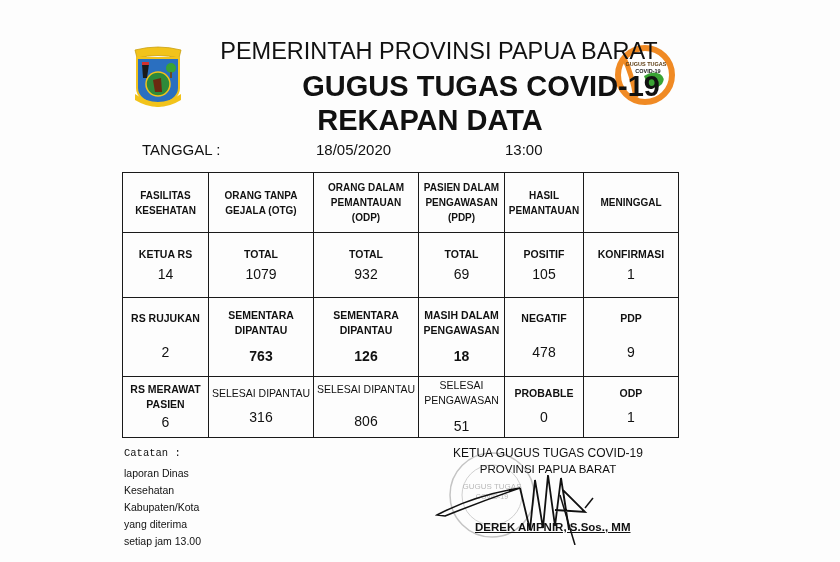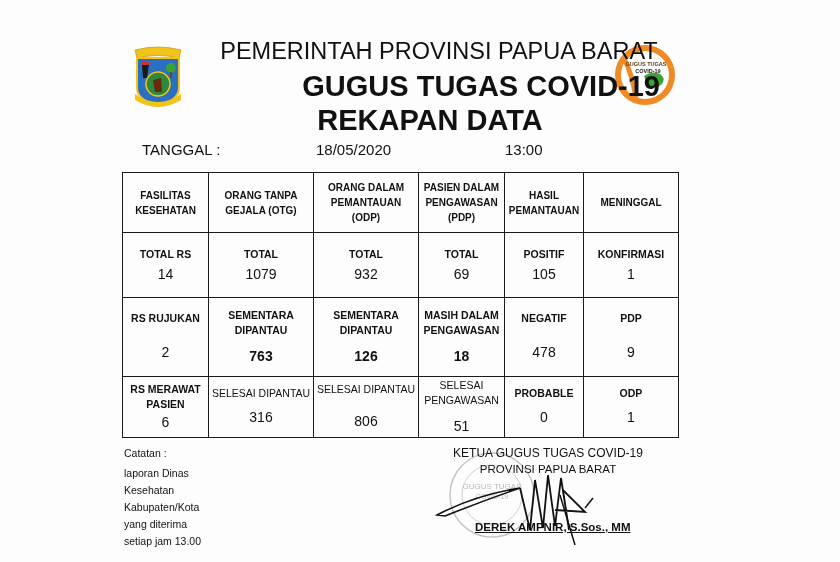--- a/index.html
+++ b/index.html
@@ -19,21 +19,21 @@
     table.rekap td, table.rekap th { border:1.6px solid #1a1a1a; text-align:center; vertical-align:middle; padding:0 2px; }
     table.rekap th { font-size:10px; font-weight:bold; line-height:15px; height:59px; }
     .lbl { font-size:10.5px; font-weight:bold; line-height:15px; }
     .num { font-size:14px; line-height:20px; margin-top:2px; }
     .num.bold { font-weight:bold; }
     .r1 td { height:63px; }
     .r2 td { height:77px; }
     .r3 td { height:60px; }
     .r2 .gap { height:14px; }
     .notes { left:124px; top:445px; font-size:10.5px; line-height:17px; }
-    .notes .nt { margin-bottom:3px; }
+    .notes .nt { margin-bottom:3px;font-family:Liberation Mono, monospace; }
     .sign1 { left:448px; width:200px; top:446px; text-align:center; font-size:12px; }
     .sign2 { left:448px; width:200px; top:463px; text-align:center; font-size:11.5px; }
     .signname { left:475px; top:521px; font-size:11.5px; font-weight:bold; text-decoration:underline; }
     .stamp { left:445px; top:445px; width:95px; height:95px; }
     .signature { left:435px; top:460px; width:175px; height:85px; }
   </style>
 </head>
 <body>
 
 <svg class="abs logo-left" viewBox="0 0 54 66">
@@ -77,21 +77,21 @@
       <tr>
     <th><span>FASILITAS</span><br><span>KESEHATAN</span></th>
     <th><span>ORANG TANPA</span><br><span>GEJALA (OTG)</span></th>
     <th><span>ORANG DALAM</span><br><span>PEMANTAUAN (ODP)</span></th>
     <th><span>PASIEN DALAM</span><br><span>PENGAWASAN</span><br><span>(PDP)</span></th>
     <th><span>HASIL</span><br><span>PEMANTAUAN</span></th>
     <th><span>MENINGGAL</span></th>
   </tr>
   <tr class="r1">
     <td>
-          <div class="lbl">TOTAL RS</div>
+          <div class="lbl">KETUA RS</div>
           <div class="num">14</div>
         </td>
     <td>
           <div class="lbl">TOTAL</div>
           <div class="num">1079</div>
         </td>
     <td>
           <div class="lbl">TOTAL</div>
           <div class="num">932</div>
         </td>

